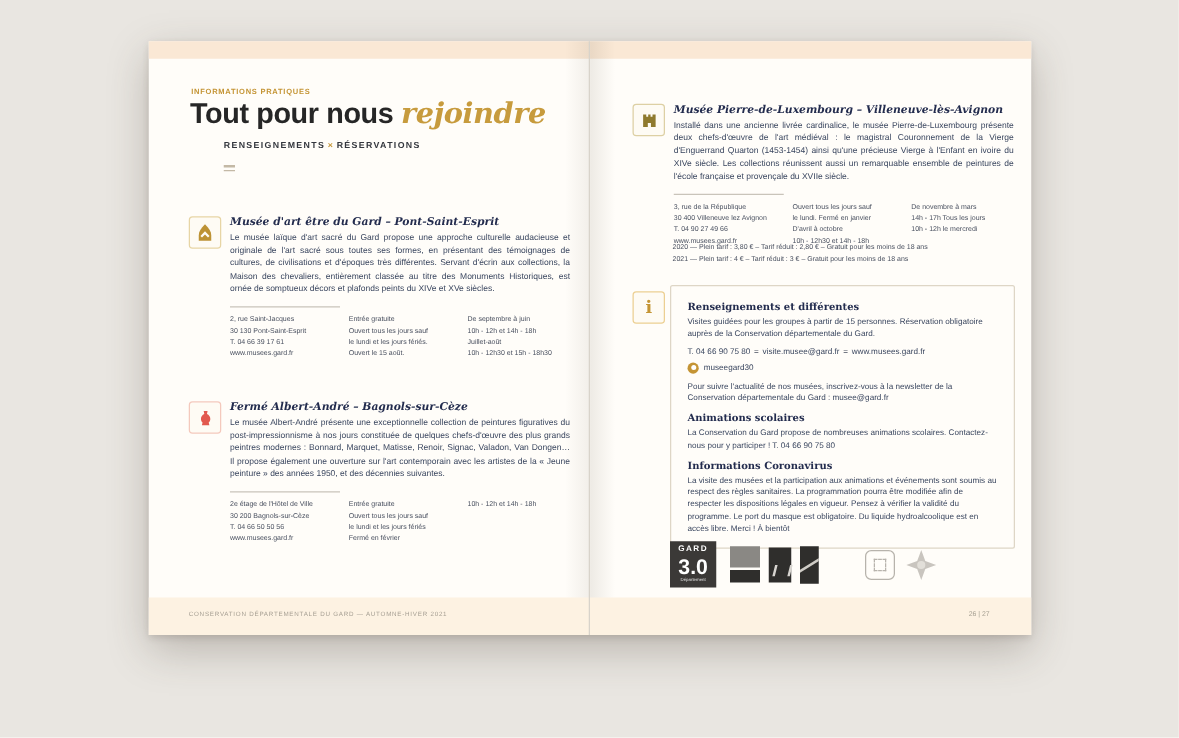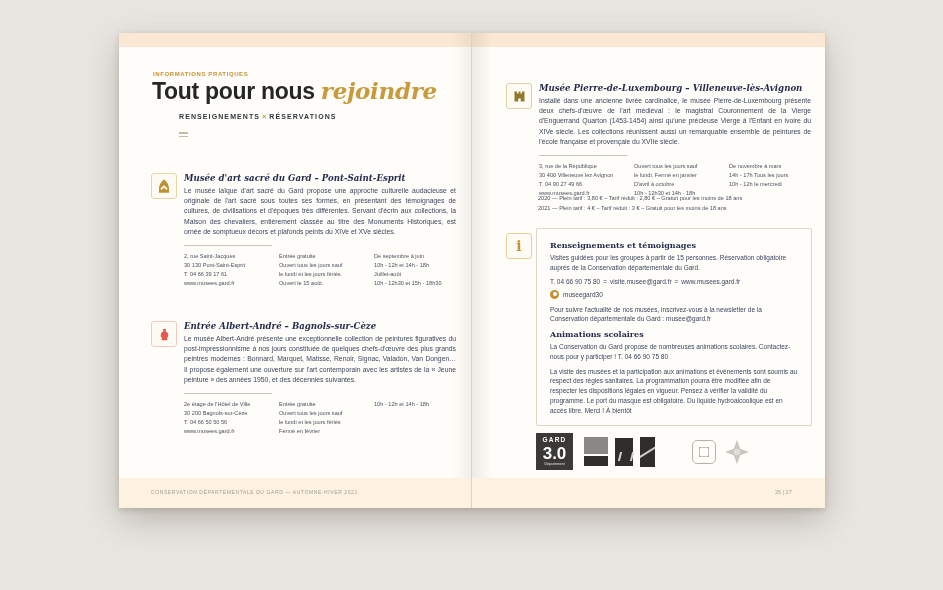--- a/index.html
+++ b/index.html
@@ -119,21 +119,21 @@
       </div>
 
     <section class="museum" style="top:140px">
       <div class="icon-box b-gold">
         <svg width="16" height="16" viewBox="0 0 24 24">
             <path fill="#bd9234" d="M12 2C7 7 4.5 10.5 4.5 15.5V22h15v-6.5C19.5 10.5 17 7 12 2z"></path>
             <path fill="#fefbf4" d="M6.5 16.2 12 10.6l5.5 5.6-1.9 1.9L12 14.4l-3.6 3.7z"></path>
           </svg>
       </div>
       <div class="m-body">
-        <h3 class="m-head">Musée d'art sacré du Gard – Pont-Saint-Esprit</h3>
+        <h3 class="m-head">Musée d'art être du Gard – Pont-Saint-Esprit</h3>
         <p class="m-desc">Le musée laïque d'art sacré du Gard propose une approche culturelle audacieuse et originale de l'art sacré sous toutes ses formes, en présentant des témoignages de cultures, de civilisations et d'époques très différentes. Servant d'écrin aux collections, la Maison des chevaliers, entièrement classée au titre des Monuments Historiques, est ornée de somptueux décors et plafonds peints du XIVe et XVe siècles.</p>
         <div class="rule"></div>
         <div class="cols">
           <div class="col col1 lines">2, rue Saint-Jacques
 30 130 Pont-Saint-Esprit
 T. 04 66 39 17 61
 www.musees.gard.fr</div>
           <div class="col col2 lines">Entrée gratuite
 Ouvert tous les jours sauf
 le lundi et les jours fériés.
@@ -146,21 +146,21 @@
       </div>
     </section>
 
     <section class="museum" style="top:288px">
       <div class="icon-box b-coral">
         <svg width="15" height="15" viewBox="0 0 24 24">
             <path fill="#e2594e" d="M9.5 3h5l-.8 3.6c2.6 1 4.3 3.5 4.3 6.4 0 2-.9 3.6-2.1 4.7l.9 3.3H7.2l.9-3.3C6.9 16.6 6 15 6 13c0-2.9 1.7-5.4 4.3-6.4z"></path>
           </svg>
       </div>
       <div class="m-body">
-        <h3 class="m-head">Entrée Albert-André – Bagnols-sur-Cèze</h3>
+        <h3 class="m-head">Fermé Albert-André – Bagnols-sur-Cèze</h3>
         <p class="m-desc">Le musée Albert-André présente une exceptionnelle collection de peintures figuratives du post-impressionnisme à nos jours constituée de quelques chefs-d'œuvre des plus grands peintres modernes : Bonnard, Marquet, Matisse, Renoir, Signac, Valadon, Van Dongen… Il propose également une ouverture sur l'art contemporain avec les artistes de la « Jeune peinture » des années 1950, et des décennies suivantes.</p>
         <div class="rule"></div>
         <div class="cols">
           <div class="col col1 lines">2e étage de l'Hôtel de Ville
 30 200 Bagnols-sur-Cèze
 T. 04 66 50 50 56
 www.musees.gard.fr</div>
           <div class="col col2 lines">Entrée gratuite
 Ouvert tous les jours sauf
 le lundi et les jours fériés
@@ -199,34 +199,35 @@
       </div>
     </section>
 
     <div class="tarifs lines">2020 — Plein tarif : 3,80 € – Tarif réduit : 2,80 € – Gratuit pour les moins de 18 ans
 2021 — Plein tarif : 4 € – Tarif réduit : 3 € – Gratuit pour les moins de 18 ans</div>
 
     <div class="info-icon icon-box b-info">
       <span class="info-i">i</span>
     </div>
     <div class="info-box">
-      <h4>Renseignements et témoignages</h4>
+      <h4>Renseignements et différentes</h4>
       <p>Visites guidées pour les groupes à partir de 15 personnes. Réservation obligatoire auprès de la Conservation départementale du Gard.</p>
       <div class="contact-line">
         <span>T. 04 66 90 75 80</span><span class="sep">=</span><span>visite.musee@gard.fr</span><span class="sep">=</span><span>www.musees.gard.fr</span>
       </div>
       <div class="insta">
         <span class="insta-icon">
             <span></span>
           </span>
         <span class="insta-handle">museegard30</span>
       </div>
       <p>Pour suivre l'actualité de nos musées, inscrivez-vous à la newsletter de la Conservation départementale du Gard : musee@gard.fr</p>
       <h4 class="mt">Animations scolaires</h4>
       <p>La Conservation du Gard propose de nombreuses animations scolaires. Contactez-nous pour y participer ! T. 04 66 90 75 80</p>
+      <h4 class="mt">Informations Coronavirus</h4>
       <p style="margin-bottom:0">La visite des musées et la participation aux animations et événements sont soumis au respect des règles sanitaires. La programmation pourra être modifiée afin de respecter les dispositions légales en vigueur. Pensez à vérifier la validité du programme. Le port du masque est obligatoire. Du liquide hydroalcoolique est en accès libre. Merci ! À bientôt</p>
     </div>
 
     <div class="logos">
       <div class="logo-gard">
         <span class="t1">GARD</span>
         <span class="t2">3.0</span>
         <span class="t3">Département</span>
       </div>
       <div class="plogo plogo-flag">

